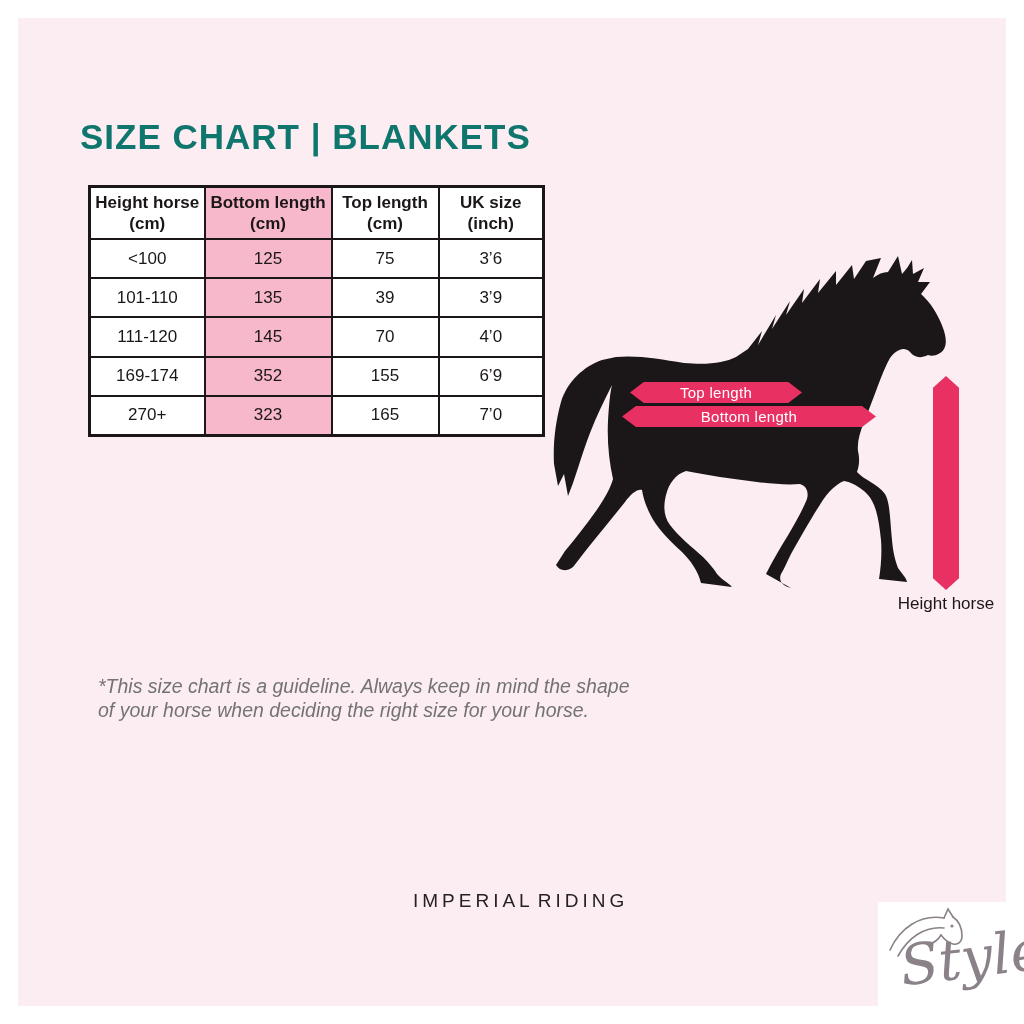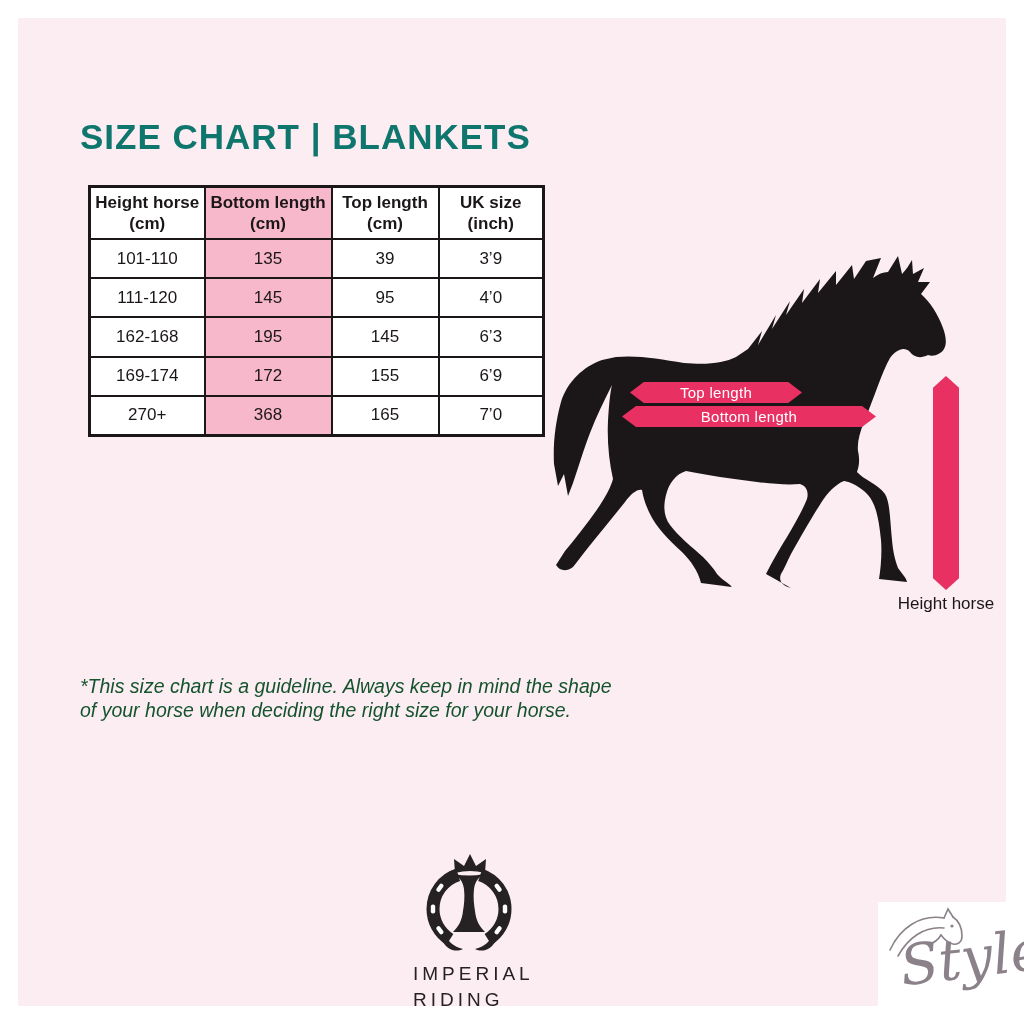--- a/index.html
+++ b/index.html
@@ -47,27 +47,27 @@
   .height-bar{
     position:absolute;left:933px;top:376px;width:26px;height:214px;background:#E93062;
     clip-path:polygon(50% 0,100% 5.5%,100% 94.5%,50% 100%,0 94.5%,0 5.5%);
   }
   .height-label{
     position:absolute;left:886px;top:594px;width:120px;text-align:center;
     font-size:17px;color:#1b1718;
   }
   
   .footnote{
-    position:absolute;left:80px;top:675px;margin:0;width:540px;
-    font-size:19.5px;font-style:italic;line-height:1.22;white-space:pre-line;color:#14532d;
+    position:absolute;left:98px;top:675px;margin:0;width:540px;
+    font-size:19.5px;font-style:italic;line-height:1.22;white-space:pre-line;color:#737373;
   }
   
   .brand{
-    position:absolute;left:409px;top:847px;width:200px;
-    display:flex;flex-direction:column;align-items:flex-start;
+    position:absolute;left:409px;top:800px;width:200px;
+    display:flex;flex-direction:row;align-items:flex-end;
   }
   .brand-name{
     font-size:19px;letter-spacing:4px;text-indent:4px;font-weight:400;
     color:#262122;line-height:1.35;
   }
   
   .style-box{
     position:absolute;left:878px;top:902px;width:146px;height:122px;background:#ffffff;
   }
   .style-head{position:absolute;left:8px;top:4px;}
@@ -98,46 +98,46 @@
       <th class="hl">Bottom length
 (cm)</th>
       <th>Top length
 (cm)</th>
       <th>UK size
 (inch)</th>
     </tr>
   </thead>
   <tbody>
     <tr>
+      <td>&lt;100</td>
+        <td class="hl">125</td>
+        <td>75</td>
+        <td>3’6</td>
+    </tr>
+    <tr>
       <td>101-110</td>
         <td class="hl">135</td>
         <td>39</td>
         <td>3’9</td>
     </tr>
     <tr>
       <td>111-120</td>
         <td class="hl">145</td>
-        <td>95</td>
+        <td>70</td>
         <td>4’0</td>
     </tr>
     <tr>
-      <td>162-168</td>
-        <td class="hl">195</td>
-        <td>145</td>
-        <td>6’3</td>
-    </tr>
-    <tr>
       <td>169-174</td>
-        <td class="hl">172</td>
+        <td class="hl">352</td>
         <td>155</td>
         <td>6’9</td>
     </tr>
     <tr>
       <td>270+</td>
-        <td class="hl">368</td>
+        <td class="hl">323</td>
         <td>165</td>
         <td>7’0</td>
     </tr>
   </tbody>
 </table>
 
 <div class="horse-figure">
   <svg class="horse-svg" viewBox="0 0 420 340">
     <path fill="#1B1718" d="M 329 6 L 321 26 C 326 22 331 20 336 20 L 346 4 L 350 22 C 354 18 357 13 360 8 L 361 22 L 372 16 L 366 30 L 378 30 L 369 42 C 378 50 386 62 391 76 C 394 84 395 92 392 97 C 389 102 382 105 376 103 C 368 107 362 105 358 100 C 352 94 344 98 338 106 C 330 120 322 146 312 170 C 308 180 305 190 306 199 C 308 208 307 214 305 220 C 312 228 326 232 333 242 C 338 250 338 268 340 288 C 341 300 343 308 346 316 C 350 322 354 325 355 330 L 327 327 C 329 315 330 300 329 288 C 327 268 324 252 316 243 C 308 234 298 230 292 229 C 284 232 276 240 269 251 C 260 265 248 286 239 302 C 235 310 232 317 229 322 C 226 329 231 334 239 336 L 214 322 C 220 310 228 296 235 285 C 244 270 251 257 255 247 C 257 239 254 234 248 232 C 236 233 220 232 205 230 C 180 227 155 223 134 219 C 124 222 117 231 114 243 C 111 255 112 265 118 273 C 126 284 140 295 151 305 C 157 311 162 317 165 322 C 170 328 177 331 180 335 L 149 331 C 146 319 139 309 130 300 C 116 287 104 275 98 262 C 93 252 91 244 90 238 C 85 237 79 242 73 250 C 61 265 48 281 35 297 C 30 303 25 310 21 315 C 14 320 8 319 4 313 L 13 299 C 23 287 34 273 44 259 C 53 246 59 235 61 227 C 57 209 55 189 56 169 C 57 153 58 141 60 133 C 52 149 44 165 38 181 C 31 199 26 217 21 231 L 16 244 L 12 222 L 6 234 L 2 212 C 1 192 3 172 9 150 C 15 130 32 114 50 108 L 64 105 C 86 103 108 107 132 111 C 156 113 172 111 184 105 L 196 97 L 210 79 L 206 93 L 224 63 L 220 77 L 238 49 L 234 63 L 252 37 L 250 51 L 268 27 L 266 41 L 284 19 L 284 33 L 300 13 L 302 27 L 314 9 Z"></path>
     <path fill="#1B1718" d="M 236 100 C 230 120 234 140 246 152 C 242 134 244 114 252 100 Z"></path>

